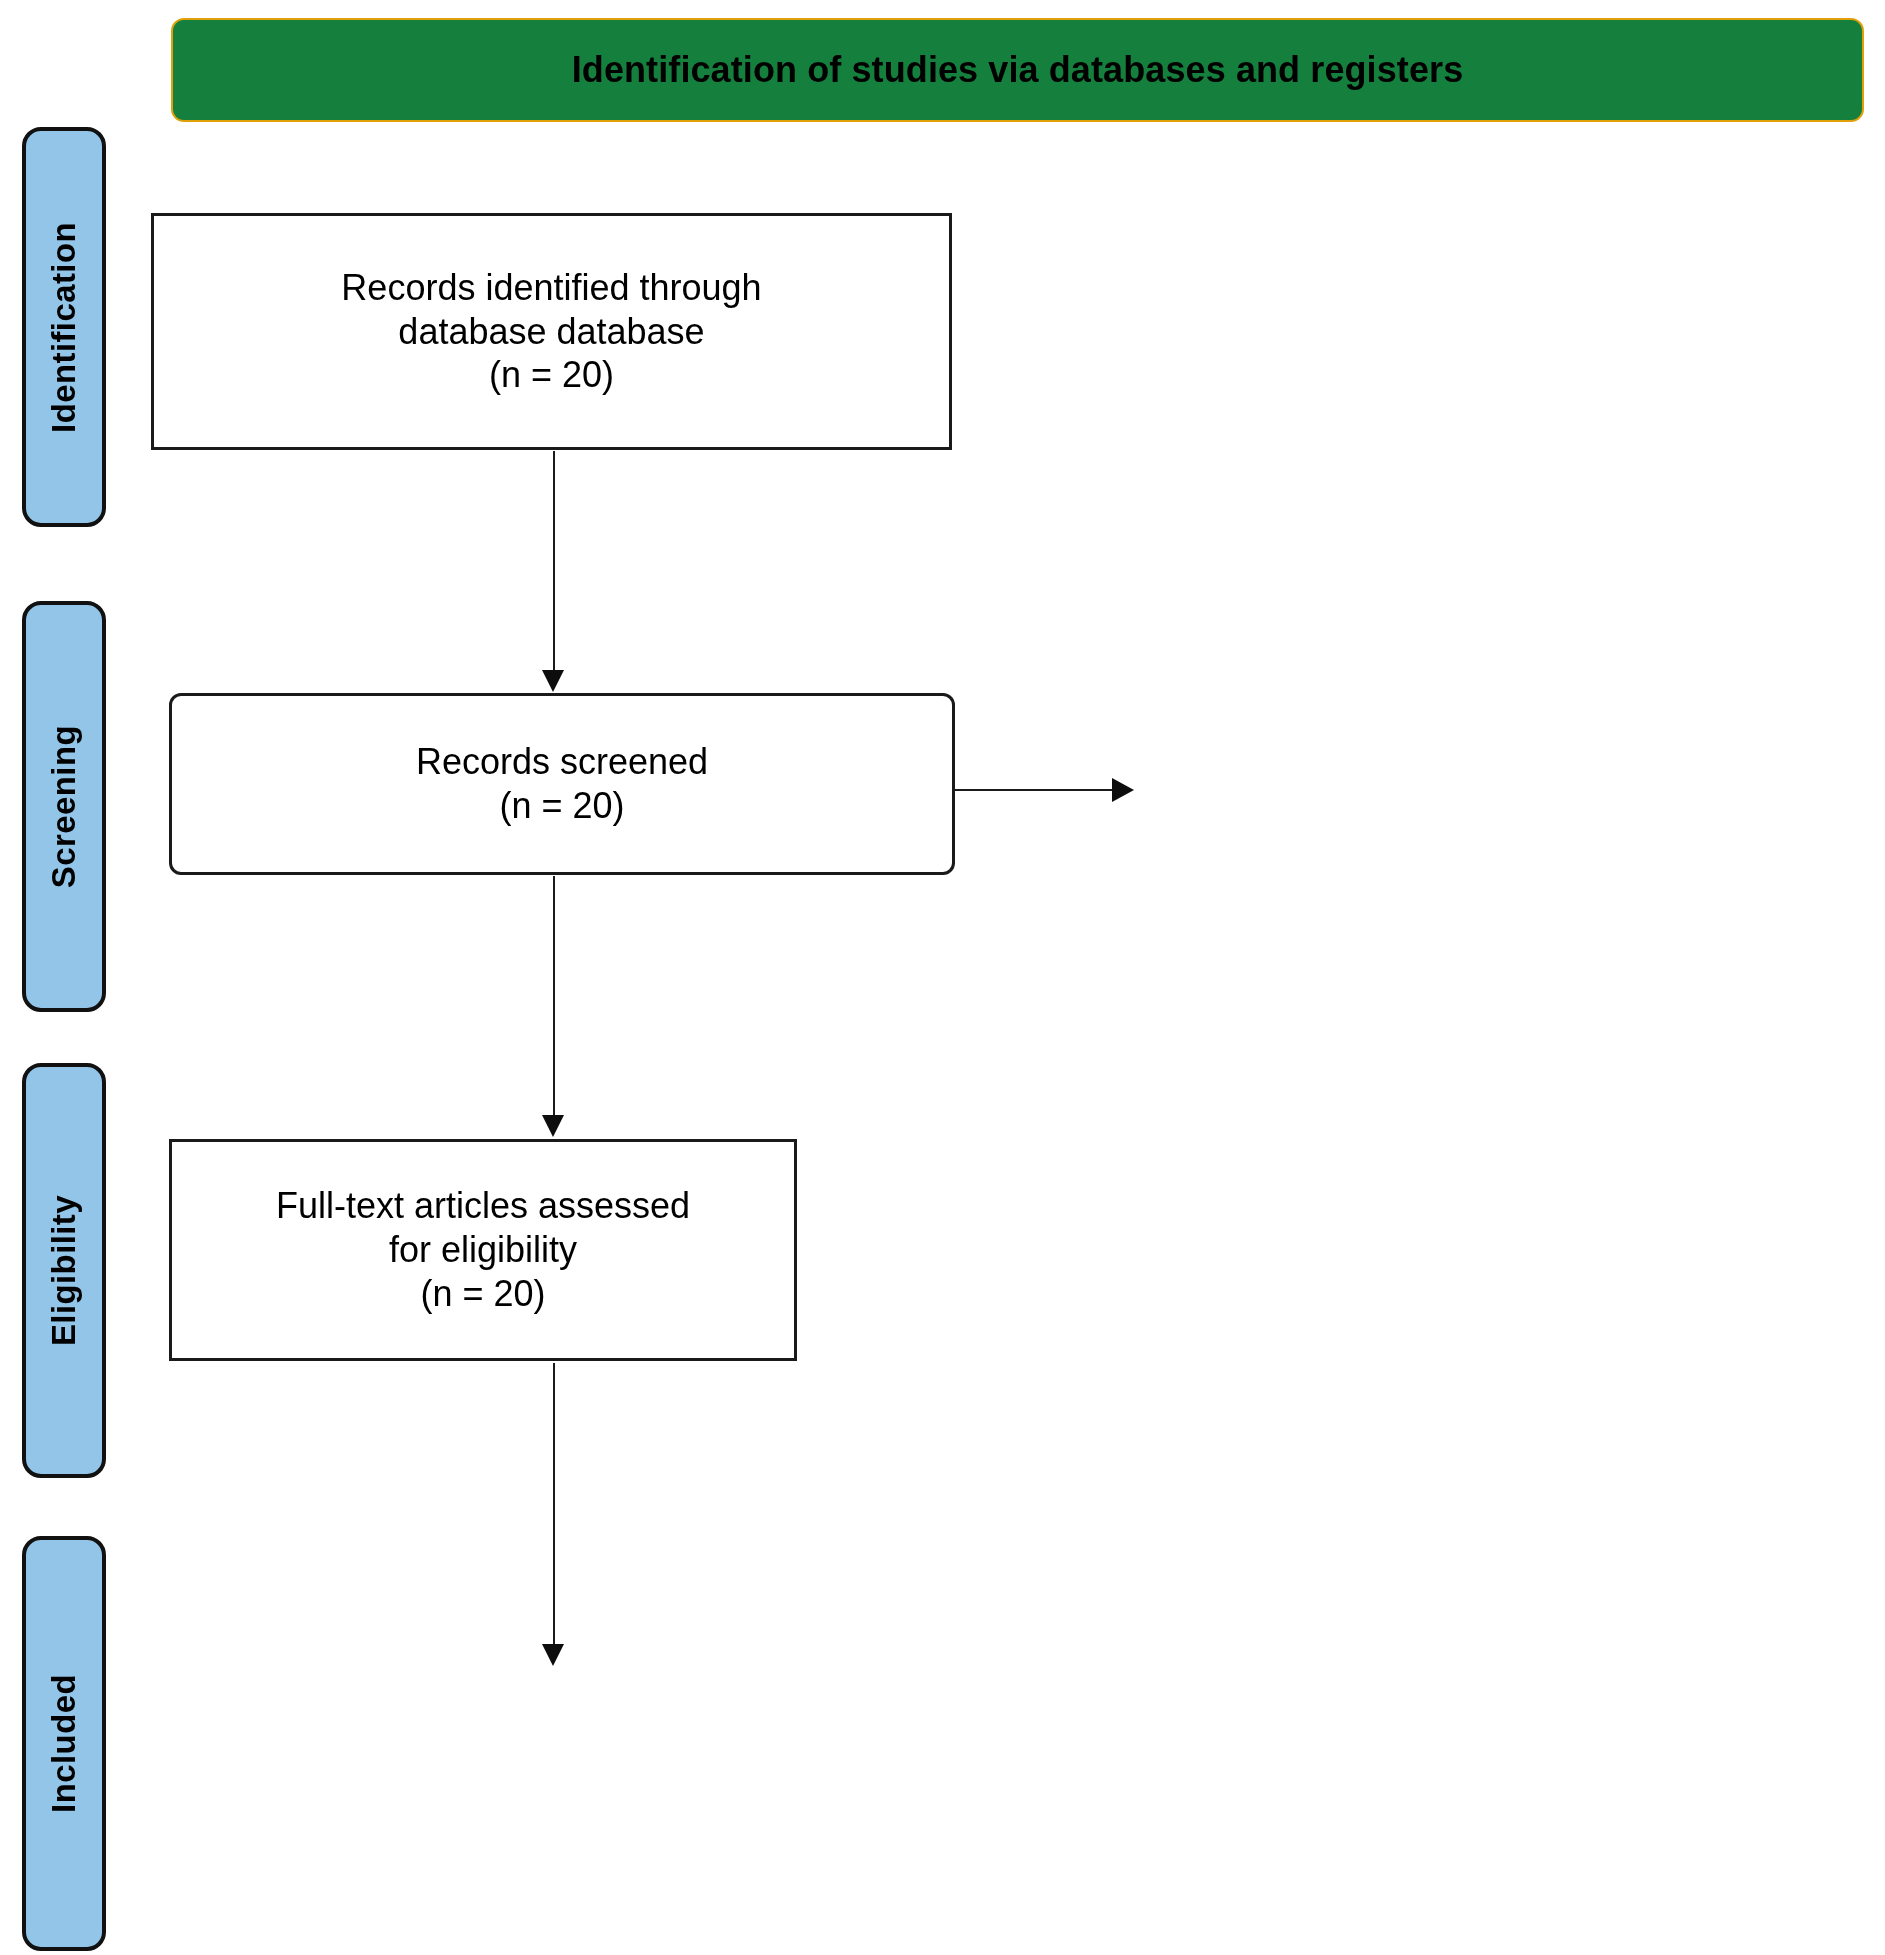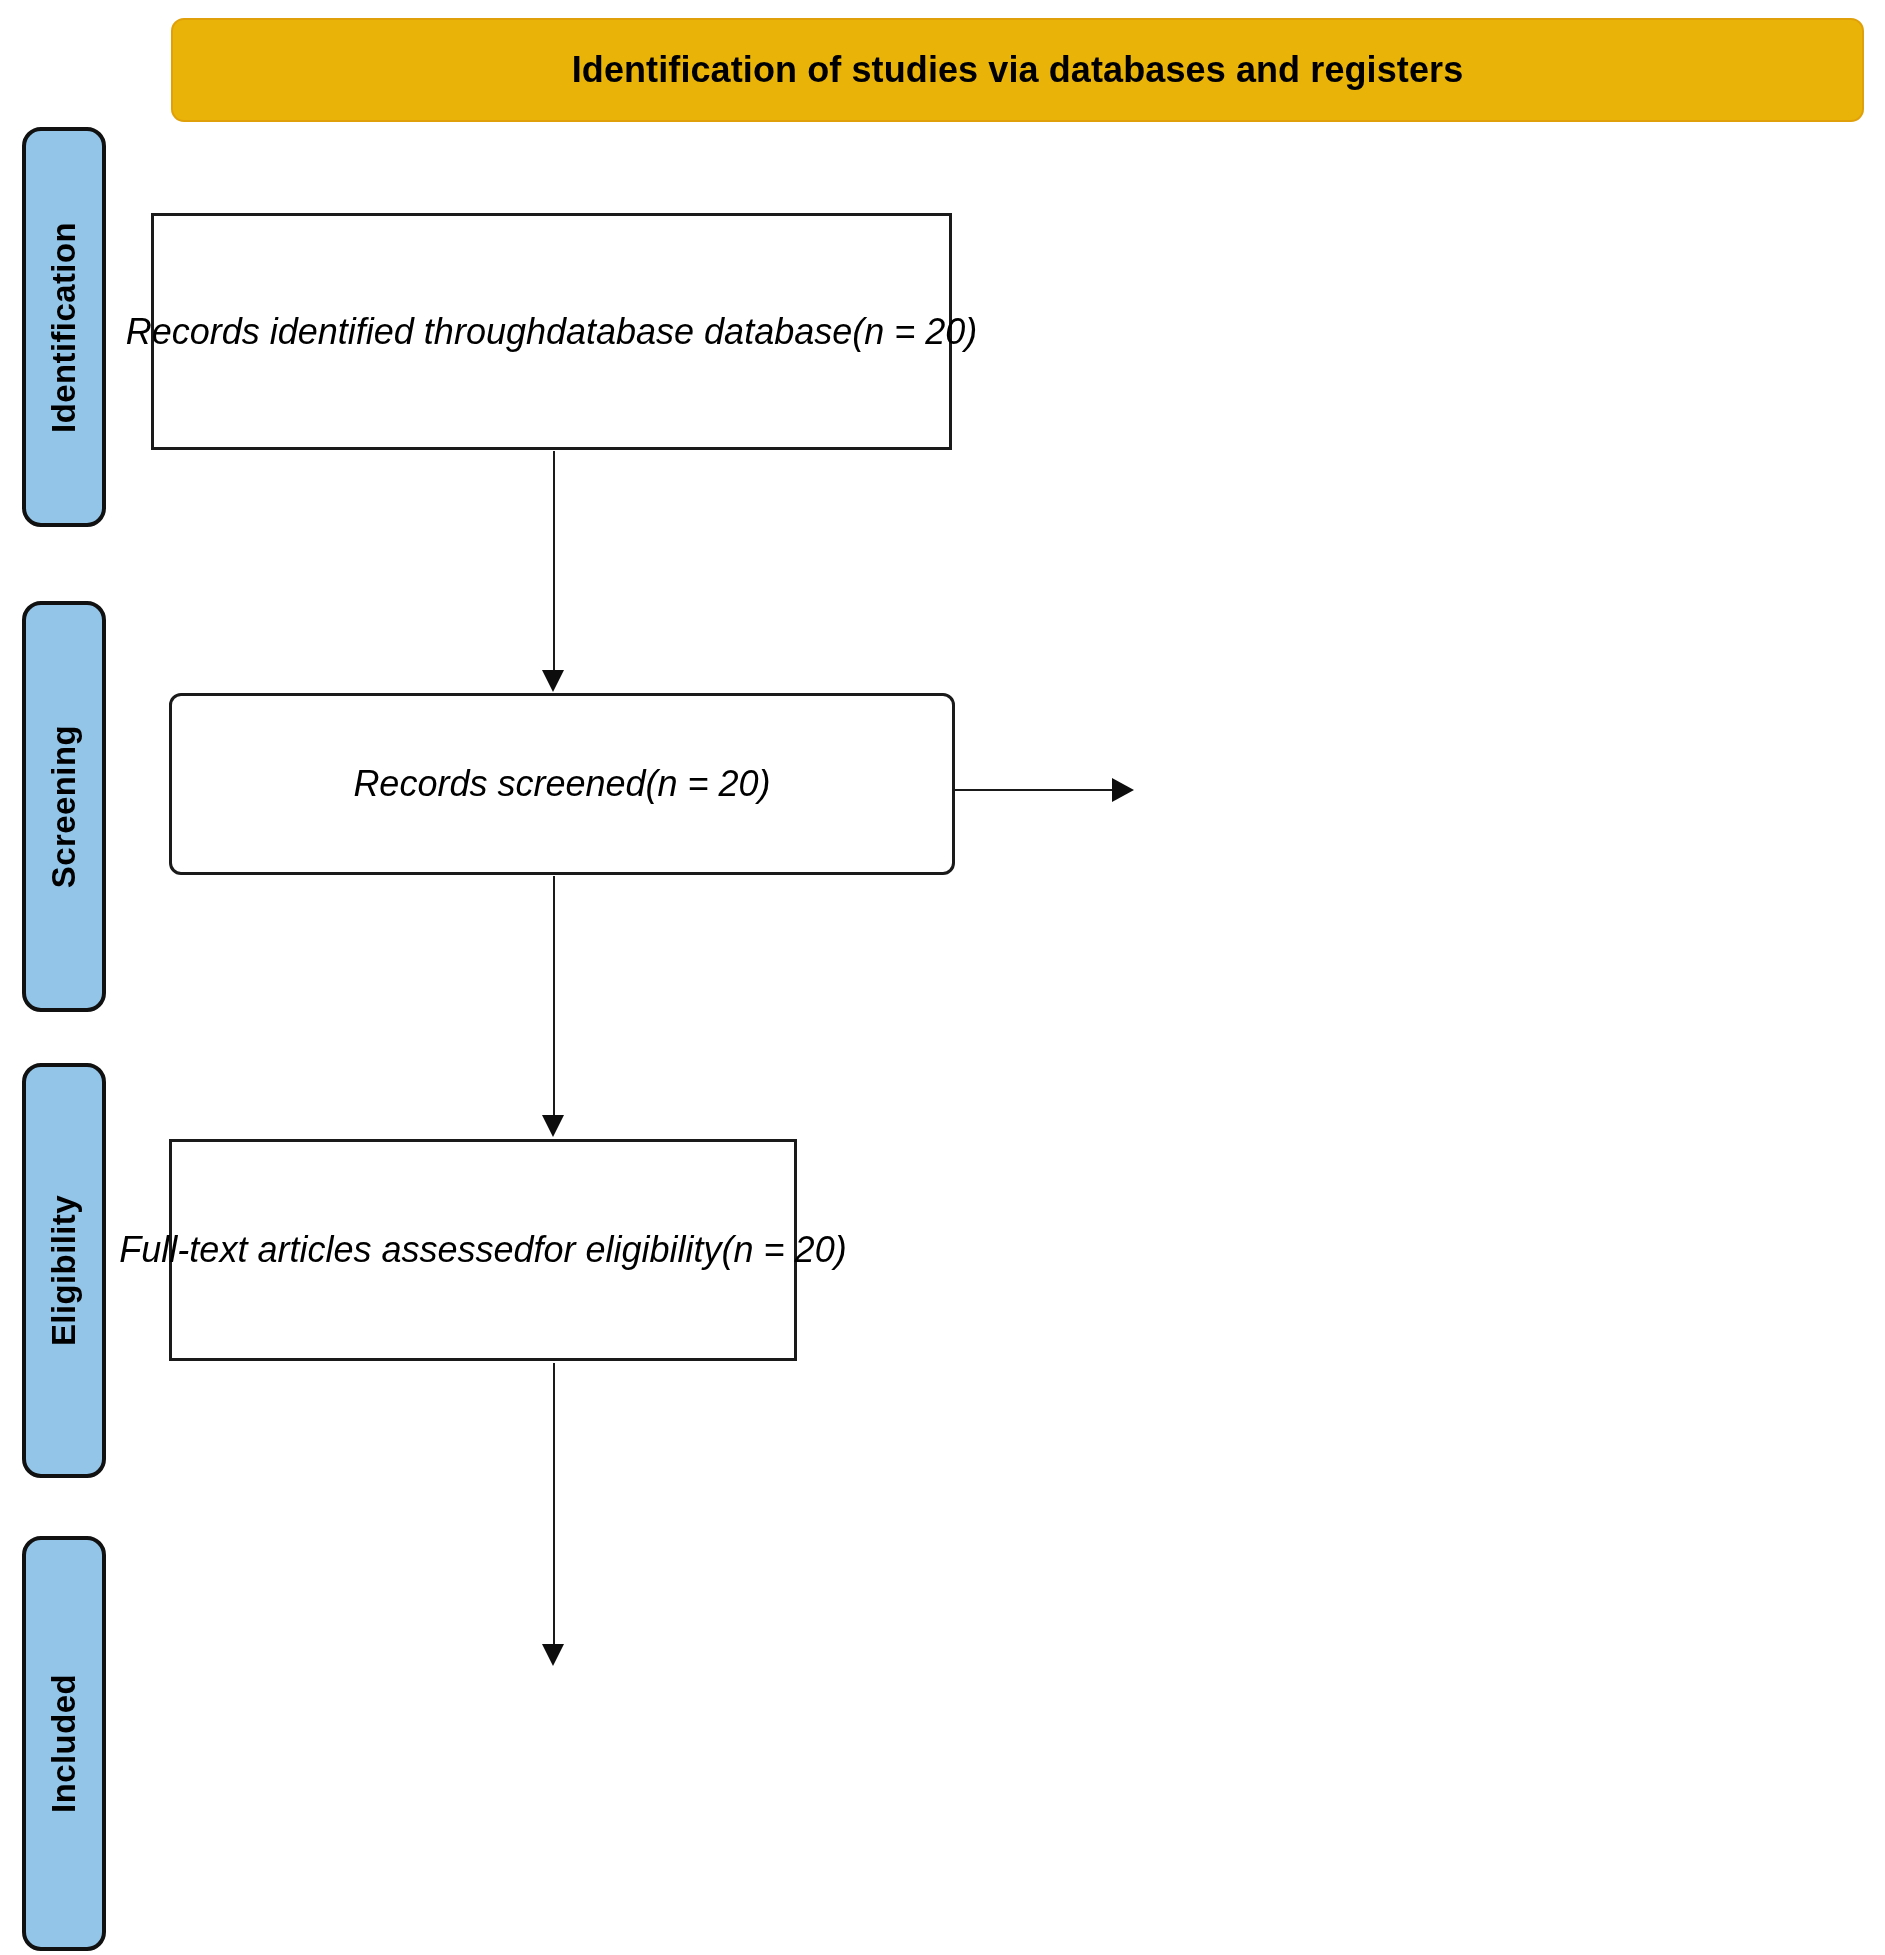--- a/index.html
+++ b/index.html
@@ -18,21 +18,21 @@
     overflow: hidden;
   }
 
   
   .banner {
     position: absolute;
     left: 171px;
     top: 18px;
     width: 1693px;
     height: 104px;
-    background: #eab308;
+    background: #15803d;
     border: 2.2px solid #E0A009;
     border-radius: 13px;
     box-sizing: border-box;
     display: flex;
     align-items: center;
     justify-content: center;
   }
   .banner-title {
     font-size: 36px;
     font-weight: bold;
@@ -65,25 +65,24 @@
     letter-spacing: 0.4px;
   }
 
   
   .node {
     position: absolute;
     background: #ffffff;
     border: 3.6px solid #1a1a1a;
     box-sizing: border-box;
     display: flex;
-    flex-direction: row;
+    flex-direction: column;
     align-items: center;
     justify-content: center;
     padding: 7.3px 19px;
-    font-style: italic;
   }
   .node-line {
     font-size: 36px;
     line-height: 1.22;
     color: #000000;
     text-align: center;
     white-space: nowrap;
   }
 
   

